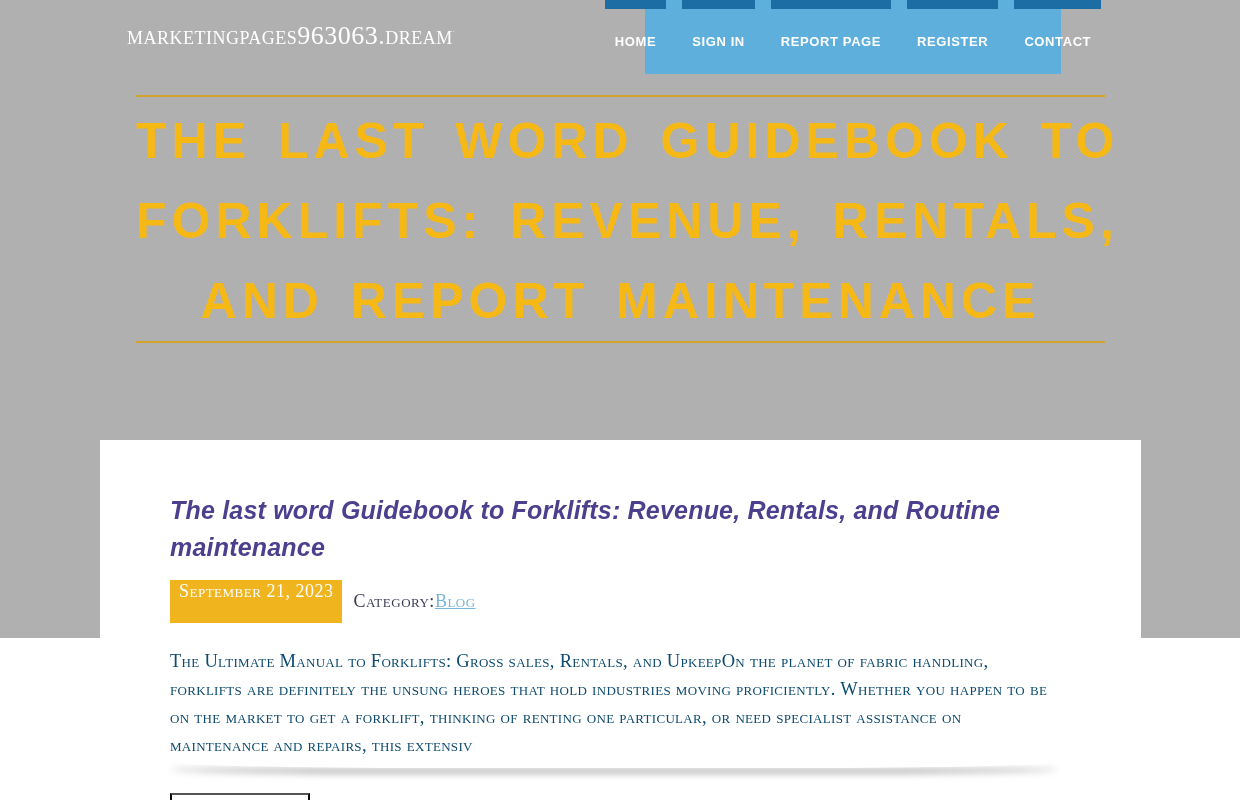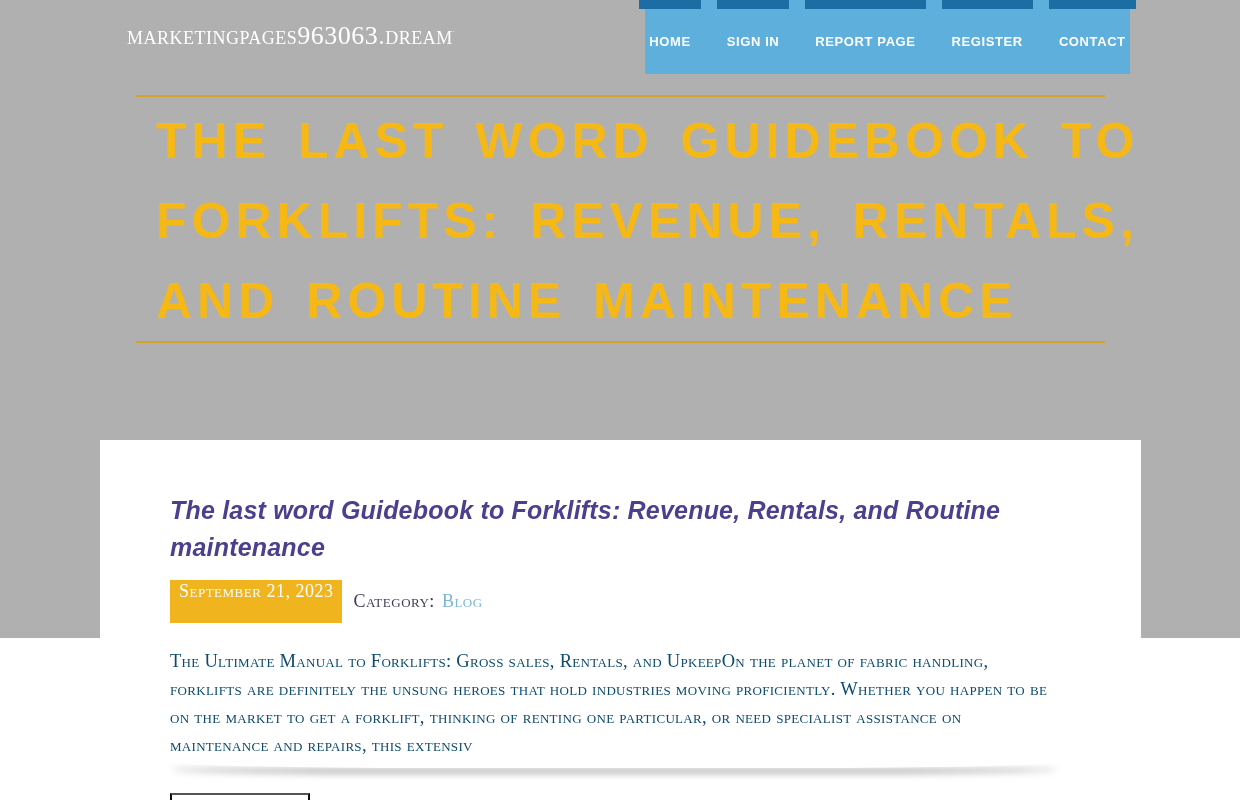--- a/index.html
+++ b/index.html
@@ -31,21 +31,21 @@
     font-size: 26px;
     letter-spacing: 0.5px;
     color: #ffffff;
     cursor: pointer;
   }
 
   
   .nav {
     position: absolute;
     left: 645px; top: 0;
-    width: 485px; height: 74px;
+    width: 416px; height: 74px;
     background: #5fafdd;
     display: flex;
     justify-content: center;
     gap: 16px;
     padding: 0 4px;
   }
   .nav-item {
     border-top: 9px solid #1c6da4;
     display: flex;
     align-items: center;
@@ -65,22 +65,21 @@
     width: 969px; height: 2px;
     background: #d2a42e;
   }
   .hero-rule.top { top: 95px; }
   .hero-rule.bottom { top: 341px; }
 
   .hero-title {
     position: absolute;
     left: 136px; top: 101px;
     width: 969px;
-    text-align: left;
-    margin-left: 20px;
+    text-align: center;
   }
   .hero-title-line {
     display: block;
     font-family: "Liberation Sans", sans-serif;
     font-weight: bold;
     font-size: 50px;
     line-height: 80px;
     letter-spacing: 5px;
     word-spacing: 8px;
     color: #f5b815;
@@ -124,22 +123,22 @@
     padding: 1px 9px 21px 9px;
     letter-spacing: 0.5px;
   }
   .category-label {
     margin-left: 11px;
     color: #3c3c57;
     letter-spacing: 0.5px;
     text-align: center;
   }
   .category-link {
-    margin-left: 7px;
     color: #79b6d9;
+    text-decoration: underline;
     letter-spacing: 0.5px;
     cursor: pointer;
   }
 
   .post-excerpt {
     margin-top: 24px;
     width: 888px;
     font-family: "Liberation Serif", serif;
     font-variant: small-caps;
     font-size: 18.5px;
@@ -196,21 +195,21 @@
   <div class="nav-item">
     <span>CONTACT</span>
   </div>
 </nav>
 
 <div class="hero-rule top"></div>
 
 <h1 class="hero-title">
   <span class="hero-title-line">THE LAST WORD GUIDEBOOK TO</span>
   <span class="hero-title-line">FORKLIFTS: REVENUE, RENTALS,</span>
-  <span class="hero-title-line">AND ROUTINE MAINTENANCE</span>
+  <span class="hero-title-line">AND REPORT MAINTENANCE</span>
 </h1>
 
 <div class="hero-rule bottom"></div>
 
 <main class="card">
   <div class="card-inner">
 
     <h2 class="post-title">The last word Guidebook to Forklifts: Revenue, Rentals, and Routine maintenance</h2>
 
     <div class="post-meta">

